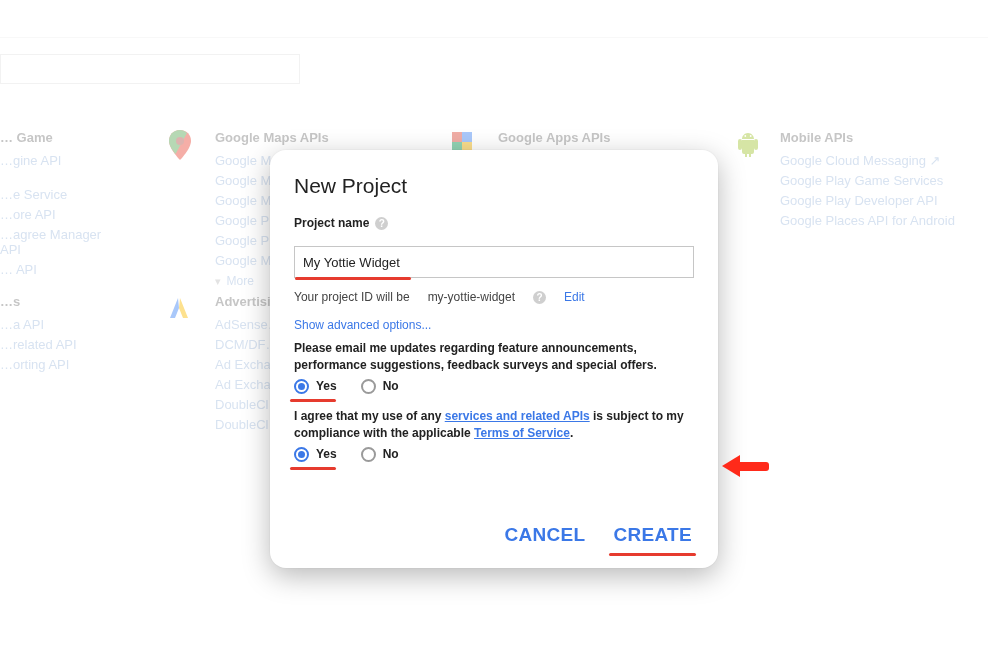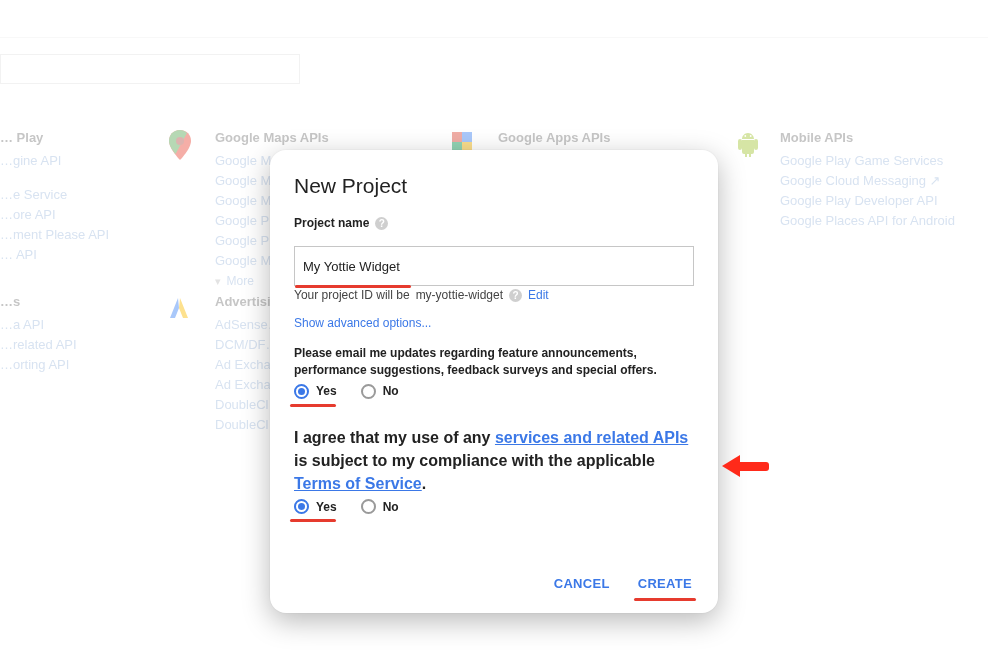--- a/index.html
+++ b/index.html
@@ -26,49 +26,49 @@
     }
     .modal-title { font-size: 21px; color: #222; font-weight: 400; margin-bottom: 18px; }
     .label-row { display: flex; align-items: flex-end; gap: 6px; margin-bottom: 16px; }
     .label { font-size: 12px; font-weight: 700; color: #222; }
     .help-icon {
       display: inline-flex; width: 13px; height: 13px; border-radius: 50%;
       background: #cfcfcf; color: #fff; font-size: 10px; font-weight: 700;
       align-items: center; justify-content: center; line-height: 1;
     }
     .input {
-      width: 100%; height: 40px; border: 1px solid #c6c6c6; padding: 0 8px;
+      width: 100%; height: 32px; border: 1px solid #c6c6c6; padding: 0 8px;
       font-size: 13px; color: #222; outline: none;
     }
     .underline-red {
       display:block; height:3px; background:#e63b2e; border-radius:2px;
       position:relative; margin-top:-1px;
     }
     .ur-input { width: 116px; margin-left: 1px; }
-    .projid-row { font-size: 12px; color: #444; margin-top: 0; display:flex; align-items:flex-end; gap:6px; flex-wrap:wrap; }
+    .projid-row { font-size: 12px; color: #444; margin-top: 10px; display:flex; align-items:flex-end; gap:18px; flex-wrap:wrap; }
     .projid-row .edit { color: #3b78e7; font-size: 12px; cursor: pointer; }
     .adv-link { display: inline-block; margin-top: 14px; color: #3b78e7; font-size: 12px; text-decoration: none; }
-    .qtext { font-size: 12px; font-weight: 700; color: #222; margin-top: 14px; line-height: 1.45; }
-    .consent-text { font-size: 16px; font-weight: 700; color: #222; margin-top: 27px; line-height: 1.45; }
+    .qtext { font-size: 12px; font-weight: 700; color: #222; margin-top: 7px; line-height: 1.45; }
+    .consent-text { font-size: 12px; font-weight: 700; color: #222; margin-top: 14px; line-height: 1.45; }
     .consent-text .toslink { color: #3b78e7; font-weight: 700; }
     .radio-row { display: flex; align-items: center; gap: 24px; margin-top: 4px; }
     .radio-wrap { display: inline-flex; align-items: center; gap: 7px; position: relative; }
     .radio-outer {
       width: 15px; height: 15px; border: 2px solid #3b78e7; border-radius: 50%;
       display: inline-flex; align-items: center; justify-content: center; background:#fff;
     }
     .radio-outer.gray { border-color: #9a9a9a; }
     .radio-inner { width: 7px; height: 7px; background: #3b78e7; border-radius: 50%; }
     .radio-label { font-size: 12px; font-weight: 700; color: #222; }
     .yes-underline {
       position: absolute; left: -4px; bottom: -8px; width: 46px; height: 3px;
       background: #e63b2e; border-radius: 2px;
     }
     .actions { display: flex; justify-content: flex-end; gap: 24px; margin-top: 58px; }
-    .txtbtn { font-size: 13px; font-weight: 700; letter-spacing: .3px; color: #3b78e7; background: none; border: none; cursor: pointer; padding: 4px 2px; position: relative; }
+    .txtbtn { font-size: 19px; font-weight: 700; letter-spacing: .3px; color: #3b78e7; background: none; border: none; cursor: pointer; padding: 4px 2px; position: relative; }
     .txtbtn.create::after {
       content: ""; position: absolute; left: -2px; right: -2px; bottom: -6px; height: 3px;
       background: #e63b2e; border-radius: 2px;
     }
 
     .arrow {
       position: absolute; left: 722px; top: 454px; width: 52px; height: 24px;
       display: flex; align-items: center;
     }
     .arrow-head {
@@ -81,26 +81,26 @@
   </style>
 </head>
 <body>
 
 <div class="topbar"></div>
 <input class="searchbox" placeholder="" style="">
 
 <div class="bg">
 
   <div class="bg-col" style="left:0; top:130px; width:120px; text-align:left;">
-    <div class="hdr">… Play</div>
+    <div class="hdr">… Game</div>
     <a class="lnk">…gine API</a>
     <div style="height:14px"></div>
     <a class="lnk">…e Service</a>
     <a class="lnk">…ore API</a>
-    <a class="lnk">…ment Please API</a>
+    <a class="lnk">…agree Manager API</a>
     <a class="lnk">… API</a>
   </div>
 
   <div class="pin-icon" style="left:167px;">
     <svg width="26" height="32" viewBox="0 0 26 32">
       <path d="M13 0 C6 0 2 5 2 11 C2 19 13 30 13 30 C13 30 24 19 24 11 C24 5 20 0 13 0 Z" fill="#e84d3d"></path>
       <path d="M13 0 C6 0 2 5 2 11 C2 15 5 20 8.5 24 L20 3 C18 1 15.5 0 13 0 Z" fill="#5da95a"></path>
       <circle cx="13" cy="11" r="4" fill="#b3584e"></circle>
     </svg>
   </div>
@@ -129,22 +129,22 @@
 
   <div class="pin-icon" style="left:736px;">
     <svg width="24" height="28" viewBox="0 0 24 28">
       <path fill="#a4c639" d="M6 10h12v12a2 2 0 0 1-2 2h-1v3h-2v-3h-2v3h-2v-3H8a2 2 0 0 1-2-2V10zm-4 1a2 2 0 0 1 4 0v7a2 2 0 0 1-4 0v-7zm16 0a2 2 0 0 1 4 0v7a2 2 0 0 1-4 0v-7zM6 9c0-3 2.5-6 6-6s6 3 6 6H6zM8 0l1.5 2.5M16 0l-1.5 2.5"></path>
       <circle cx="9.3" cy="6" r=".9" fill="#fff"></circle>
         <circle cx="14.7" cy="6" r=".9" fill="#fff"></circle>
     </svg>
   </div>
   <div class="bg-col" style="left:780px;">
     <div class="hdr">Mobile APIs</div>
+    <a class="lnk"><span>Google Cloud Messaging</span> <span style="color:#a8c0e0">↗</span></a>
     <a class="lnk">Google Play Game Services</a>
-    <a class="lnk"><span>Google Cloud Messaging</span> <span style="color:#a8c0e0">↗</span></a>
     <a class="lnk">Google Play Developer API</a>
     <a class="lnk">Google Places API for Android</a>
   </div>
 
   <div class="bg-col" style="left:0; top:294px; width:80px;">
     <div class="hdr">…s</div>
     <a class="lnk">…a API</a>
     <a class="lnk">…related API</a>
     <a class="lnk">…orting API</a>
   </div>

